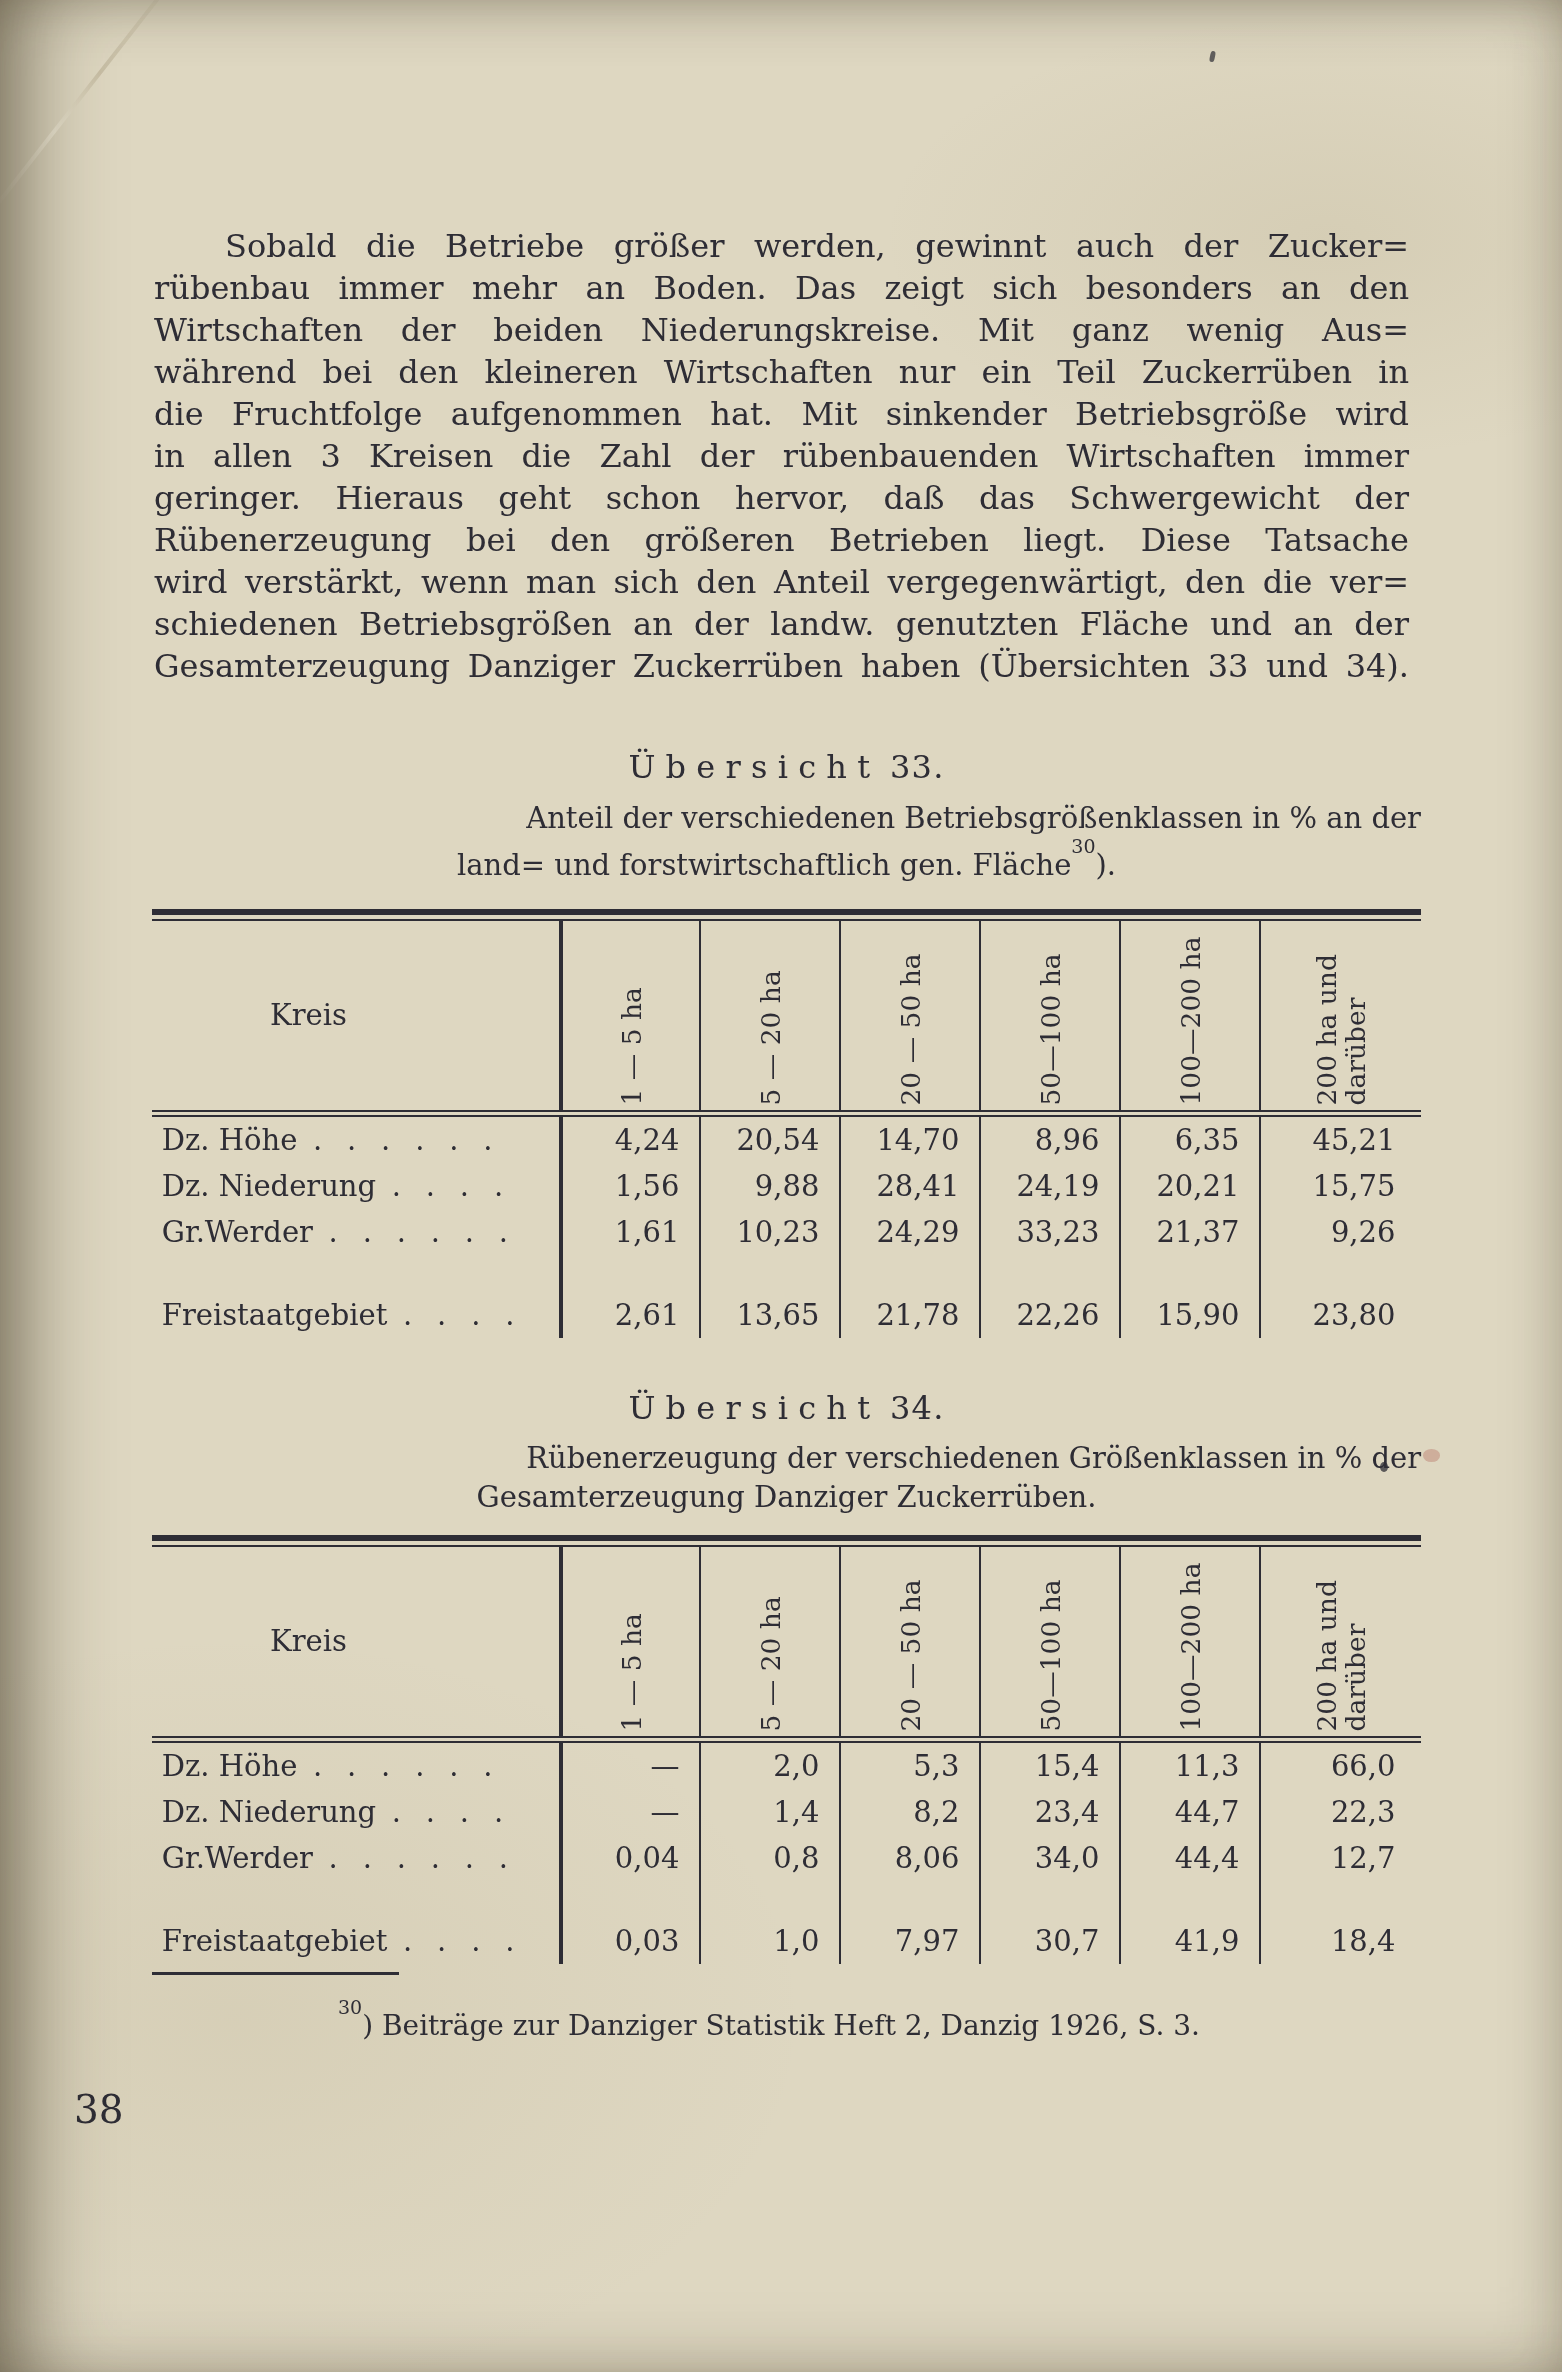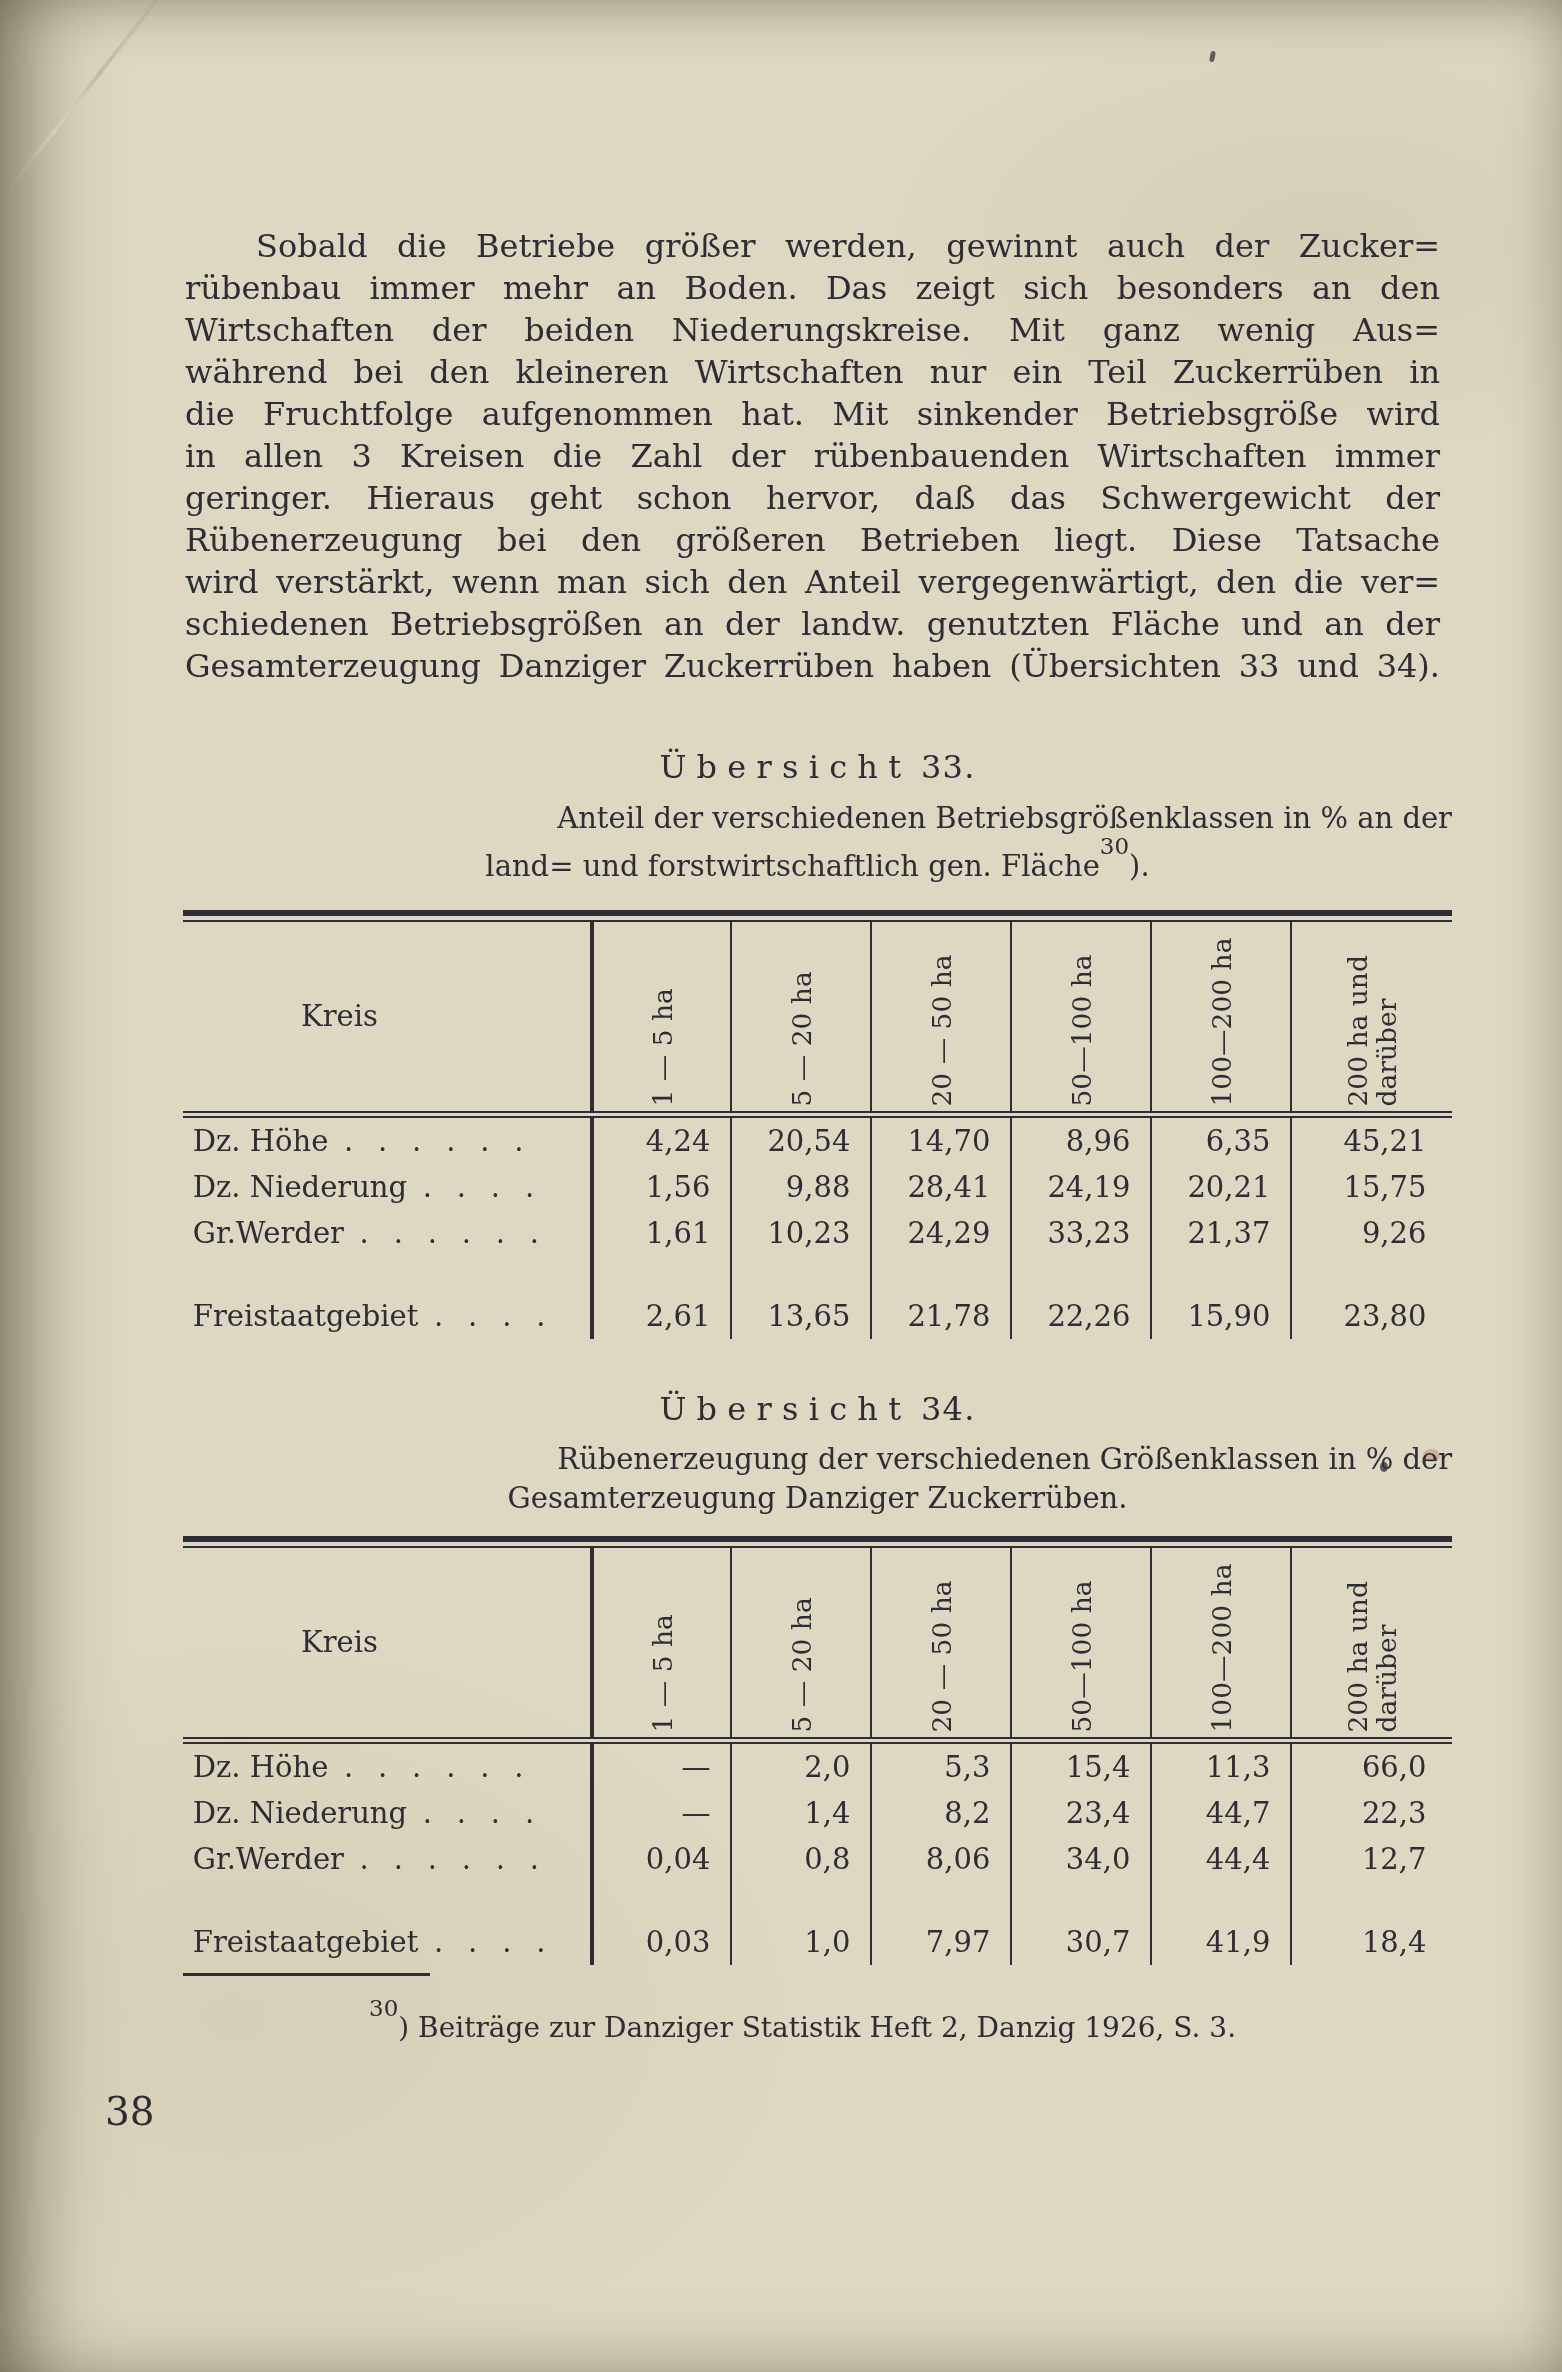--- a/index.html
+++ b/index.html
@@ -26,34 +26,34 @@
   .crease {
     position:absolute; left:-11.8px; top:214px; width:304px; height:3.9px;
     transform:rotate(-52deg); transform-origin:left center; z-index:1;
     background:linear-gradient(90deg, rgba(248,243,225,0), rgba(250,245,228,.55) 35%, rgba(140,125,90,.28) 60%, rgba(245,240,220,0));
   }
   .speck { position:absolute; border-radius:50%; z-index:1; }
   .speck-a { left:1380px; top:1462px; width:7.8px; height:9.8px; background:rgba(46,45,53,.75); }
   .speck-b { left:1423px; top:1449px; width:16.7px; height:12.7px; background:rgba(170,80,70,.30); }
   .speck-c { left:1210px; top:51px; width:4.9px; height:10.8px; background:rgba(46,45,53,.7); border-radius:40%; transform:rotate(12deg); }
 
-  .content { position:relative; padding-top:225px; z-index:2;padding-left:31px; }
+  .content { position:relative; padding-top:225px; z-index:2; }
 
   
   .para { margin-left:154px; width:1255px; font-size:32px; line-height:42px; }
   .pline { text-align:justify; text-align-last:justify; white-space:normal; }
   .pline.indent { text-indent:71px; }
 
   
   .caption { margin:59px 0 0 152px; width:1269px; text-align:center; font-size:32px; line-height:43px; }
   .cap-word { letter-spacing:.32em;text-align:center; }
   .cap-num  { margin-left:.30em; letter-spacing:.04em; }
   .subtitle { margin-left:152px; width:1269px; text-align:center; font-size:29px; line-height:39px; }
   .subtitle.first { margin-top:9.8px;text-align:right; }
-  .fnref { font-size:23px; position:relative; top:-10.8px; letter-spacing:0; }
+  .fnref { font-size:19px; position:relative; top:-10.8px; letter-spacing:0; }
 
   
   .dtable { margin-left:152px; width:1269px; margin-top:24.5px; }
   .dtable.t34 { margin-top:17.6px; }
   .rule-top { height:11.8px; border-top:6.9px solid #2e2d35; border-bottom:2px solid #2e2d35; box-sizing:border-box; }
   .rule-mid { height:6.9px; border-top:2px solid #2e2d35; border-bottom:2px solid #2e2d35; box-sizing:border-box; }
   .trow { display:flex; height:46px; }
   .trow.thead { height:189px; }
   .trow.spacer { height:37px; }
   .cell { box-sizing:border-box; }

